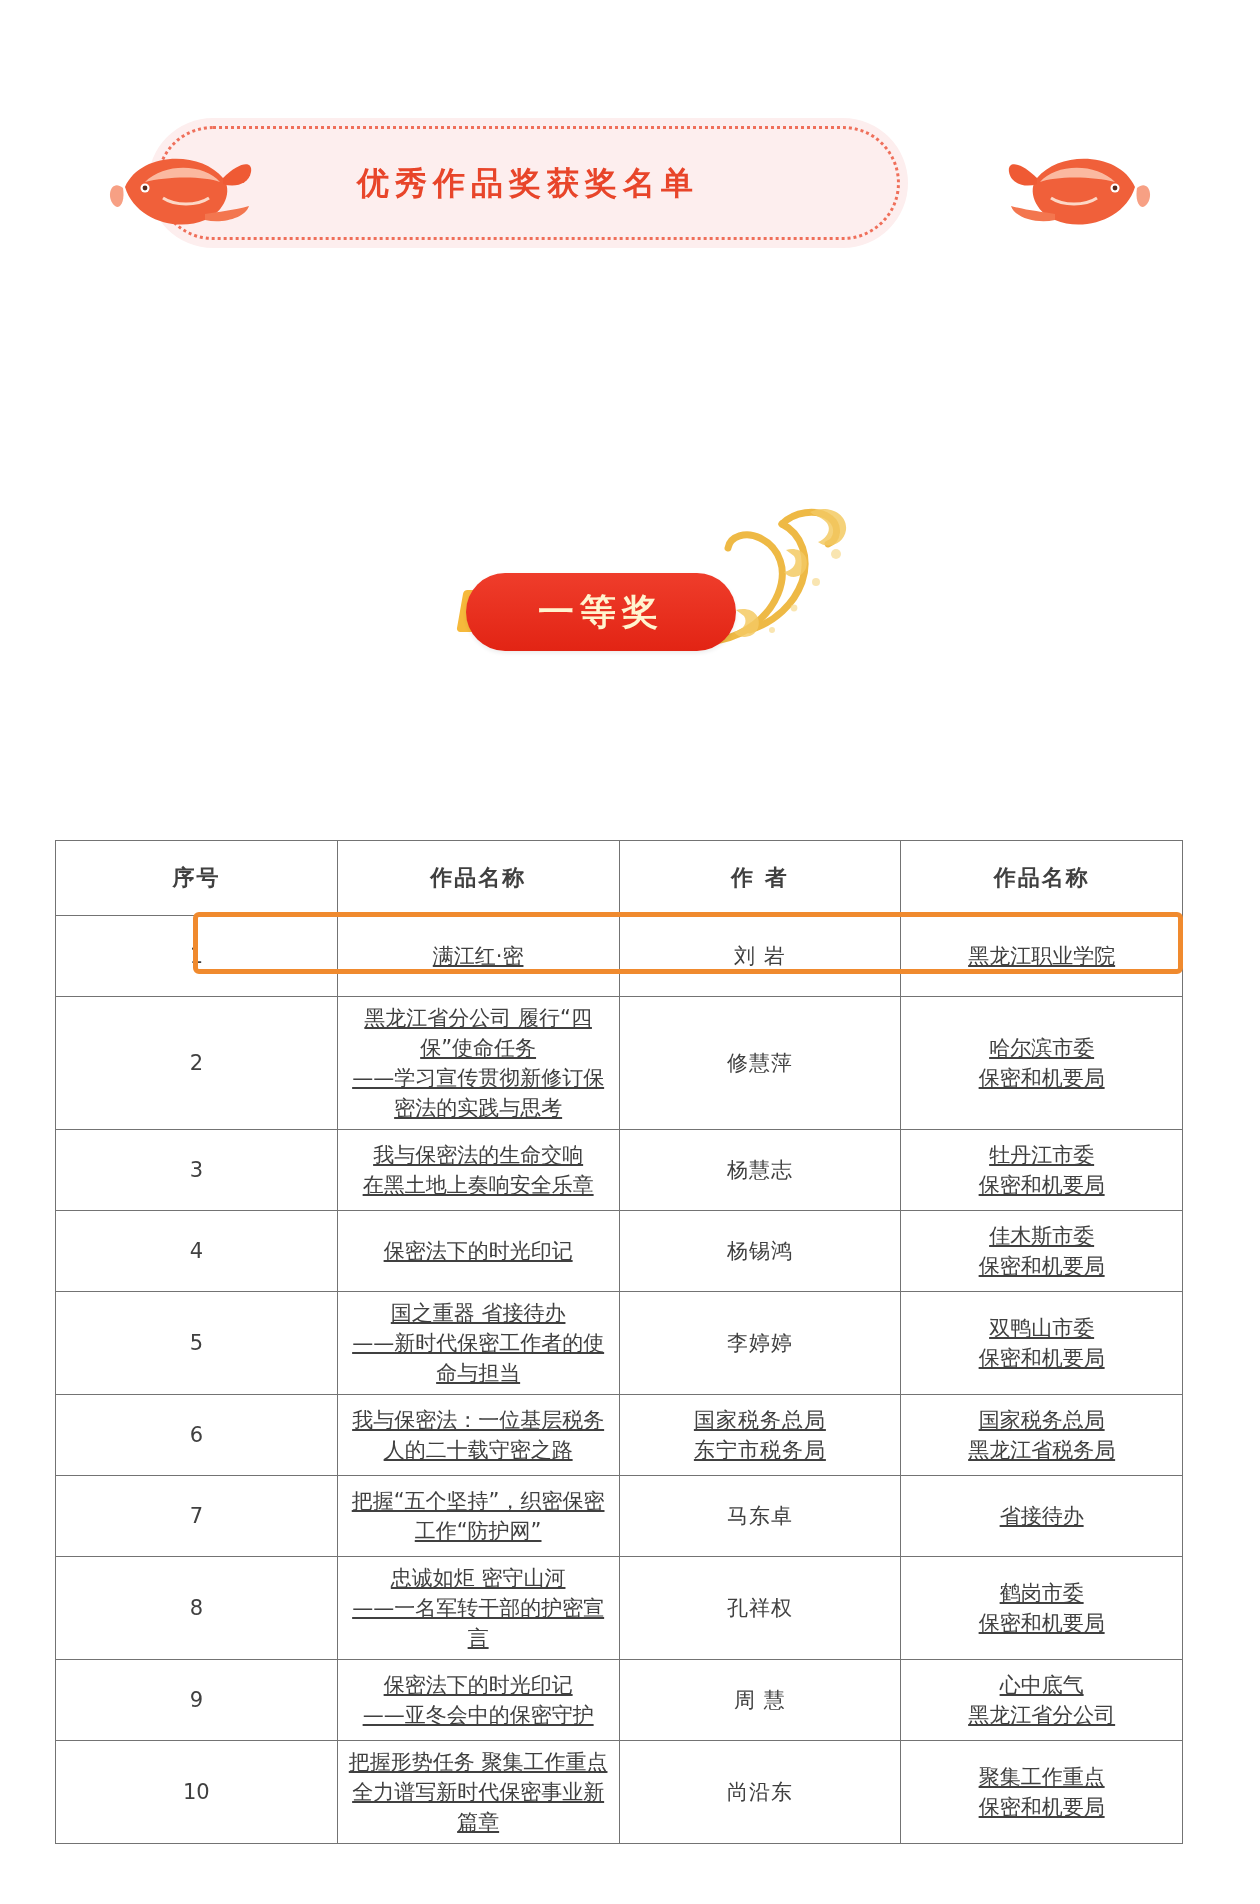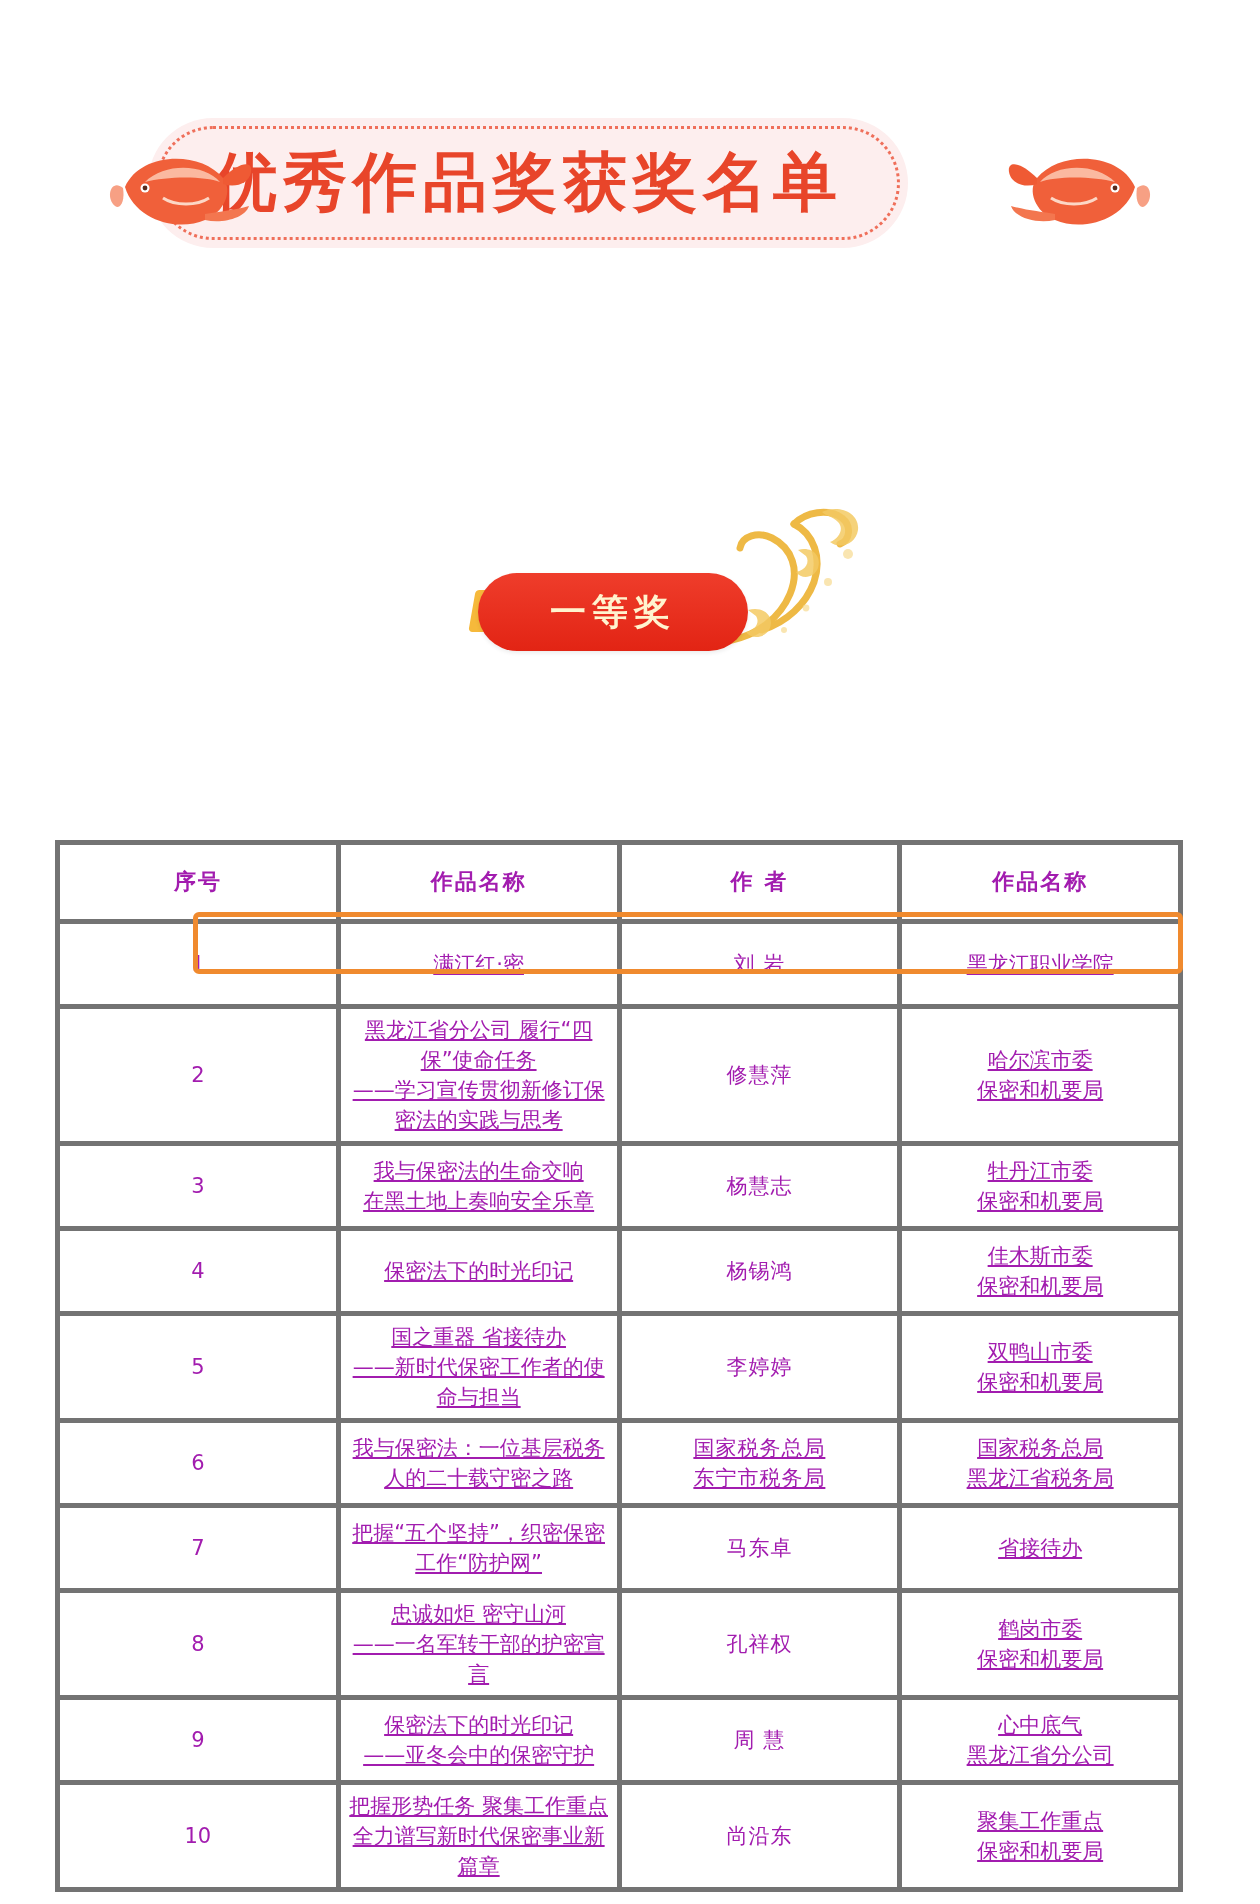--- a/index.html
+++ b/index.html
@@ -45,36 +45,36 @@
   .banner-title {
     position: absolute;
     left: 0;
     top: 0;
     width: 100%;
     height: 114px;
     line-height: 130px;
     text-align: center;
     font-family: Liberation Serif, serif;
     font-weight: bold;
-    font-size: 64px;
+    font-size: 32px;
     letter-spacing: 6px;
     color: #e8452a;
   }
   .fish {
     position: absolute;
     width: 150px;
     height: 110px;
   }
   .fish.left { left: 105px; top: 22px; }
   .fish.right { right: 105px; top: 22px; transform: scaleX(-1); }
 
   
   .award-wrap {
     position: absolute;
-    left: 12px;
+    left: 0;
     top: 490px;
     width: 1048px;
     height: 190px;
   }
   .dragon {
     position: absolute;
     left: 690px;
     top: 0px;
     width: 170px;
     height: 170px;
@@ -121,25 +121,25 @@
     left: 55px;
     top: 840px;
     width: 1128px;
   }
   table.list {
     border-collapse: collapse;
     width: 1128px;
     table-layout: fixed;
   }
   table.list td, table.list th {
-    border: 5px solid #737373;
+    border: 1px solid #737373;
     text-align: center;
     vertical-align: middle;
     font-family: "DejaVu Sans", "Liberation Sans", sans-serif;
-    color: #a21caf;
+    color: #404040;
   }
   table.list thead th {
     height: 72px;
     font-weight: bold;
     font-size: 22px;
     letter-spacing: 2px;
   }
   table.list tbody td {
     height: 68px;
     font-size: 21px;

